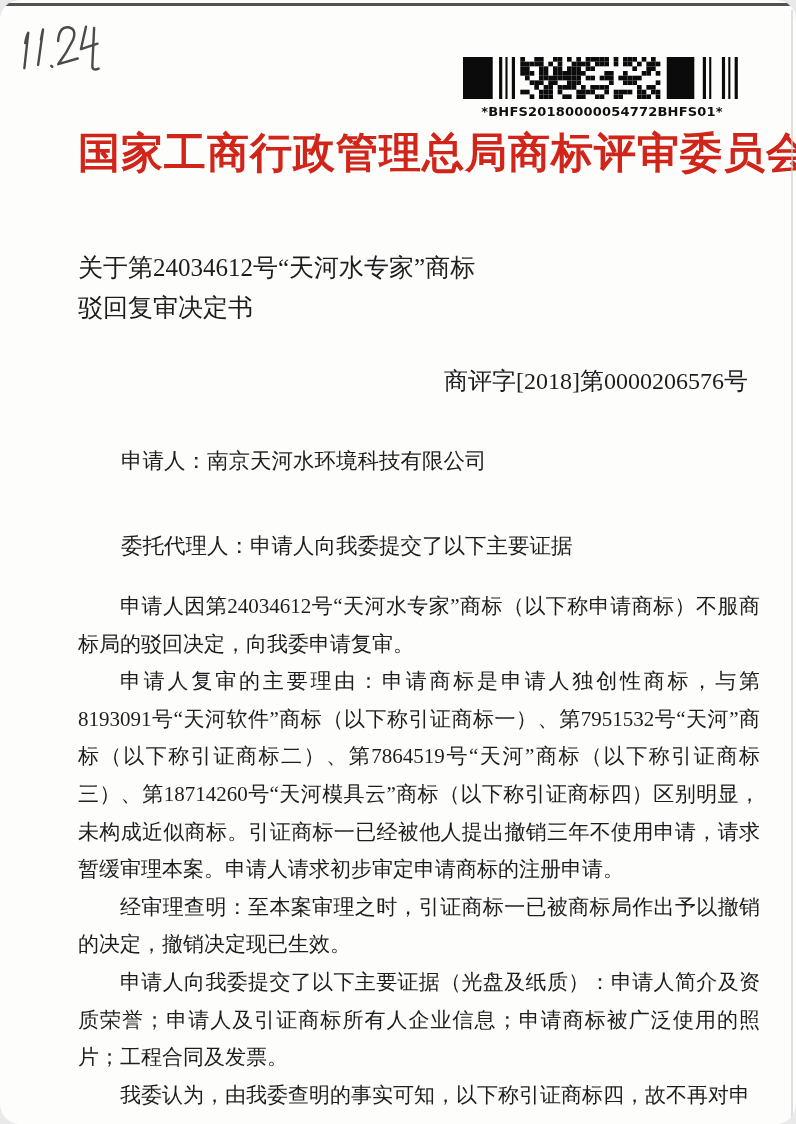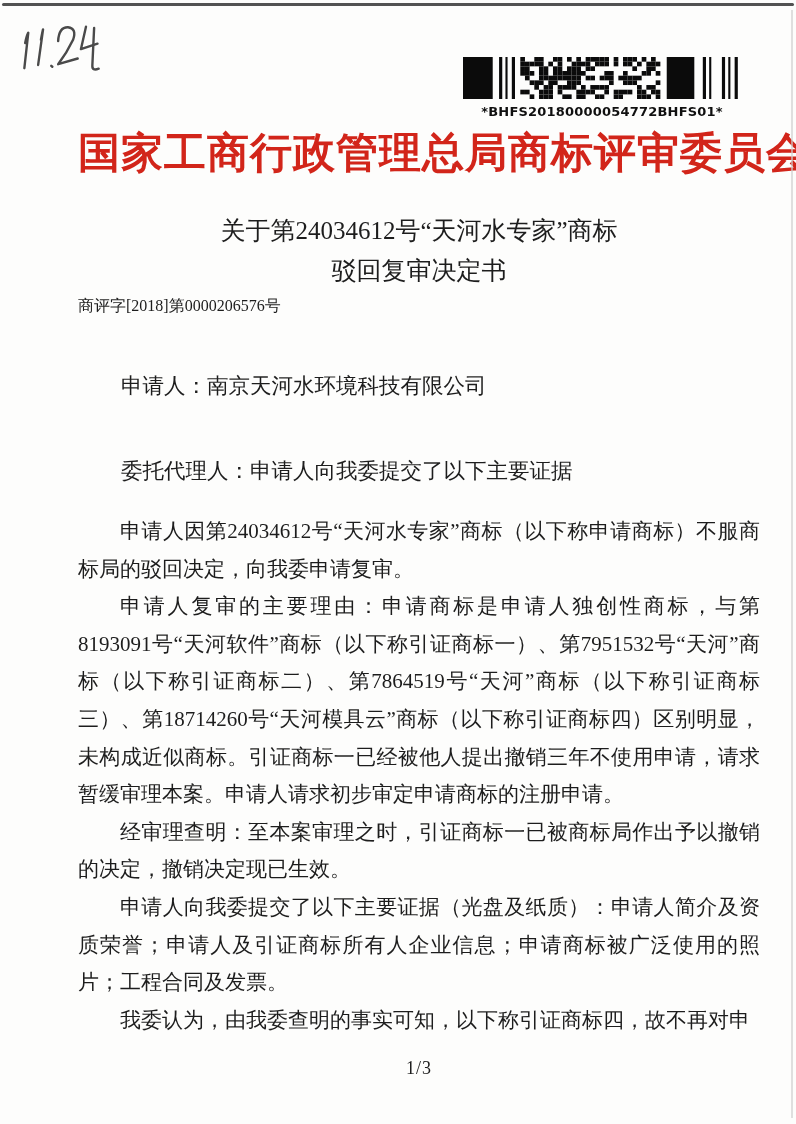--- a/index.html
+++ b/index.html
@@ -1,19 +1,19 @@
 <!DOCTYPE html>
 <html style="--accent-red: #d2251a;"><head>
 <meta charset="utf-8">
 <style>
   html,body { margin:0; padding:0; background:#e9e9e9; }
   .page {
     position:relative; width:796px; height:1124px; margin:0 auto;
     background:#fdfdfc; overflow:hidden;
-    font-family:"Liberation Serif","DejaVu Serif",serif; color:#1d1d1d;
+    font-family:"Liberation Serif","DejaVu Serif",serif; color:#1d1d1d;border-radius:20px;
   }
   .scan-top-line {
     position:absolute; top:3px; left:2px; width:792px; height:3px;
     background:#525252; border-radius:2px;
   }
   .scan-right-line {
     position:absolute; top:10px; right:3px; width:2px; height:1108px;
     background:#cfcfcf; opacity:.65;
   }
   .handwriting {
@@ -29,22 +29,22 @@
     font-size:13px; line-height:15px; letter-spacing:.2px; color:#101010;
     margin-top:1px; white-space:nowrap;
   }
   .content { padding:126px 36px 0 78px; }
   .authority-title {
     text-align:center; white-space:nowrap;
     font-family:"Liberation Sans","DejaVu Sans",sans-serif; font-weight:700;
     font-size:42px; line-height:54px; letter-spacing:1px;
     color:var(--accent-red,#d2251a);
   }
-  .doc-title { margin-top:31px; text-align:center; font-size:25px; line-height:40px; }
-  .ref-line { font-size:16px; line-height:30px; padding-right:12px; }
+  .doc-title { margin-top:68px; text-align:left; font-size:25px; line-height:40px; }
+  .ref-line { text-align:right; font-size:24px; line-height:30px; padding-right:12px;margin-top:38px; }
   .parties { margin-top:26px; font-size:21.5px; line-height:40px; }
   .parties div { text-indent:2em;margin-top:45px; }
   .body-text { margin-top:22px; font-size:21px; line-height:37.6px; text-align:justify; }
   .body-text p { margin:0; text-indent:2em; }
   .page-number { text-align:center; font-size:18px; line-height:22px; margin-top:18px; letter-spacing:1px; }
 </style>
 </head>
 <body>
 
 <div class="page">

